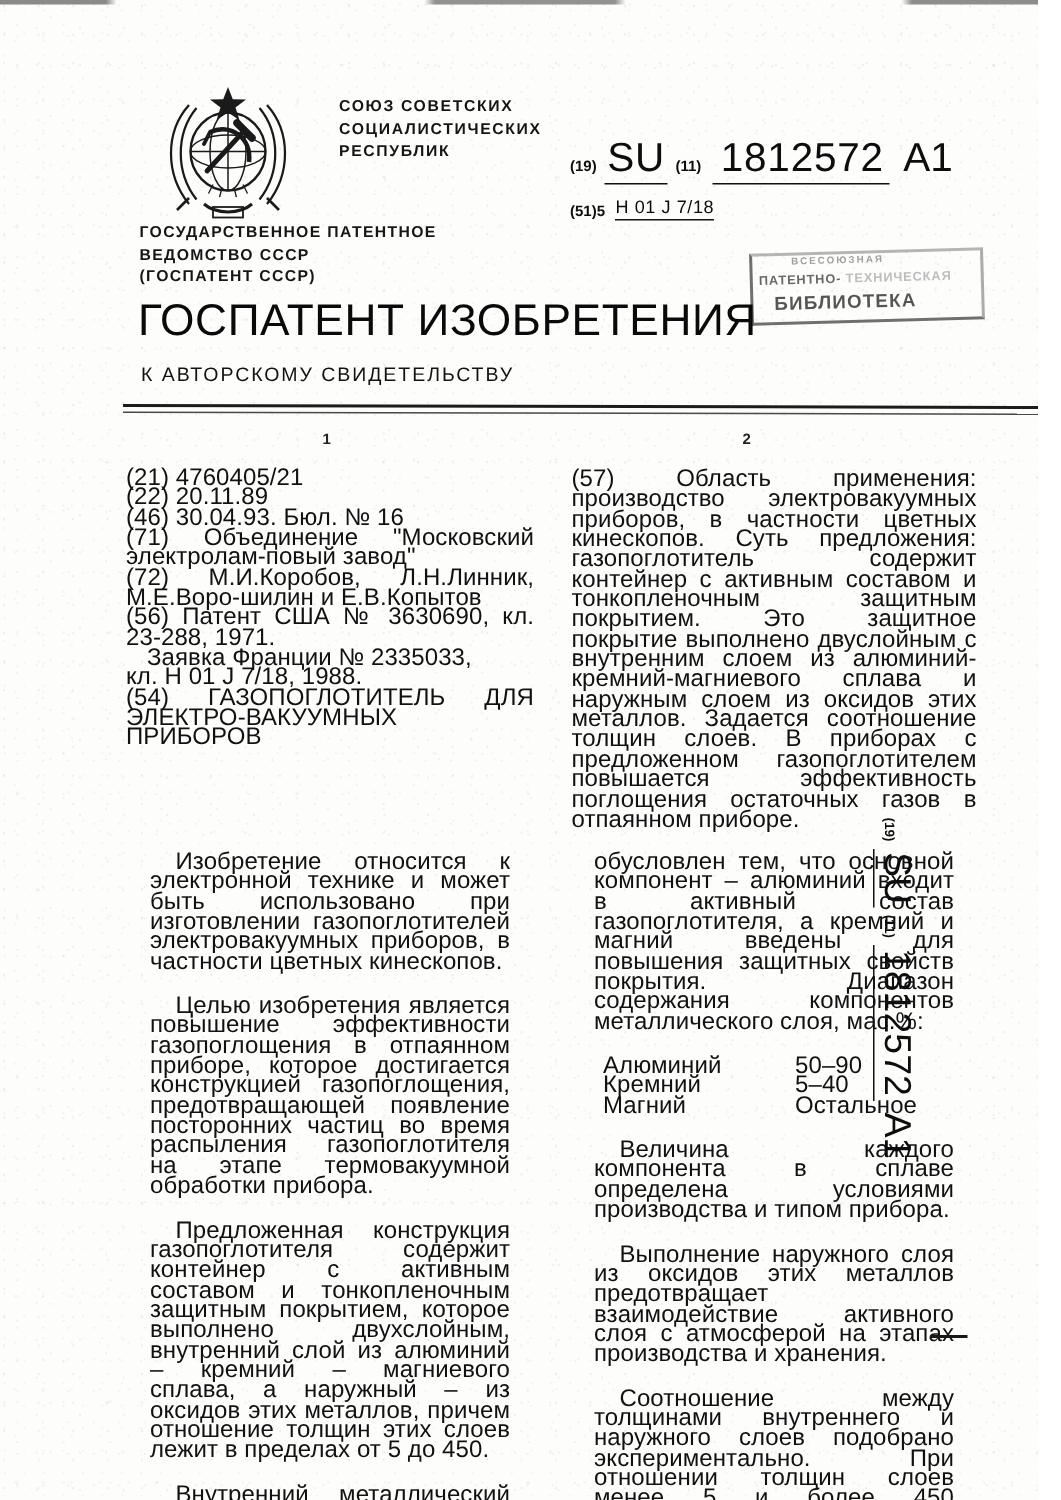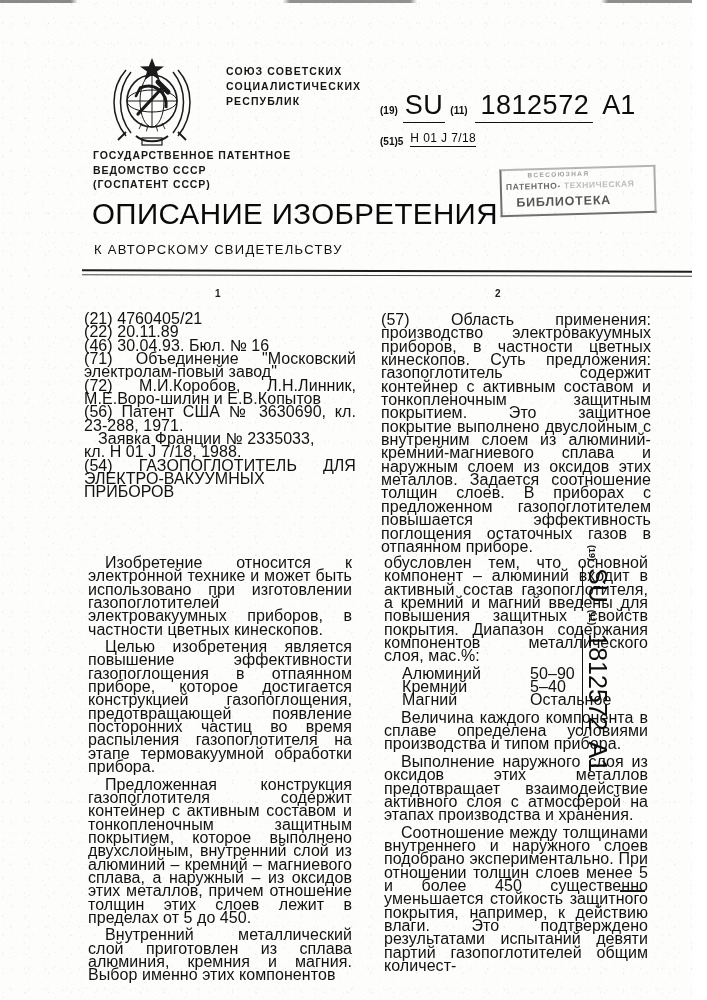--- a/index.html
+++ b/index.html
@@ -175,21 +175,21 @@
 
   .biblio { top: 312px; }
   .biblio p { margin: 0; }
   .biblio .indent { text-indent: 14px; }
 
   .abstract { top: 312px; }
   .abstract p { margin: 1px; }
 
   .body-left  { top: 552px; }
   .body-right { top: 552px; }
-  .body-left p, .body-right p { margin: 4px; text-indent: 17px; }
+  .body-left p, .body-right p { margin: 16px; text-indent: 17px; }
   .body-left p.cont, .body-right p.cont { text-indent: 0; }
 
   .comp-table {
     margin: 0;
     padding: 0;
     list-style: none;
   }
   .comp-table li {
     display: flex;
     padding-left: 22px;
@@ -291,21 +291,21 @@
 
   <div class="stamp">
     <div class="l1">ВСЕСОЮЗНАЯ</div>
     <div class="l2">
       <span>ПАТЕНТНО-</span>
       <span class="fade">ТЕХНИЧЕСКАЯ</span>
     </div>
     <div class="l3">БИБЛИОТЕКА</div>
   </div>
 
-  <div class="maintitle">ОПИСАНИЕ ИЗОБРЕТЕНИЯ</div>
+  <div class="maintitle">ГОСПАТЕНТ ИЗОБРЕТЕНИЯ</div>
   <div class="subtitle">К АВТОРСКОМУ СВИДЕТЕЛЬСТВУ</div>
 
   <div class="rule r1"></div>
   <div class="rule r2"></div>
 
   <div class="colnum c1">1</div>
   <div class="colnum c2">2</div>
 
   <div class="col left biblio">
     <p>(21) 4760405/21</p>

